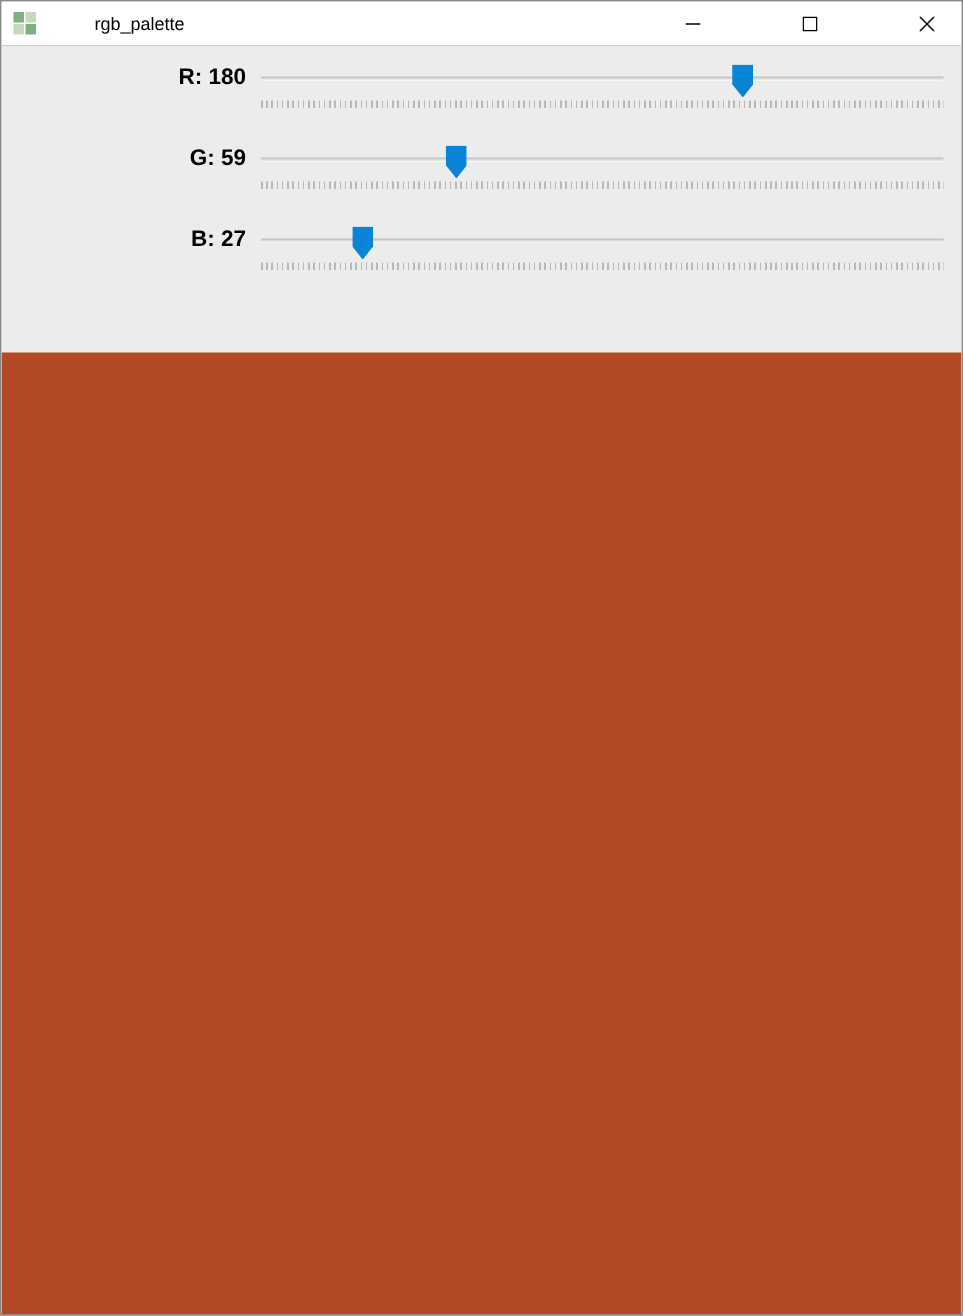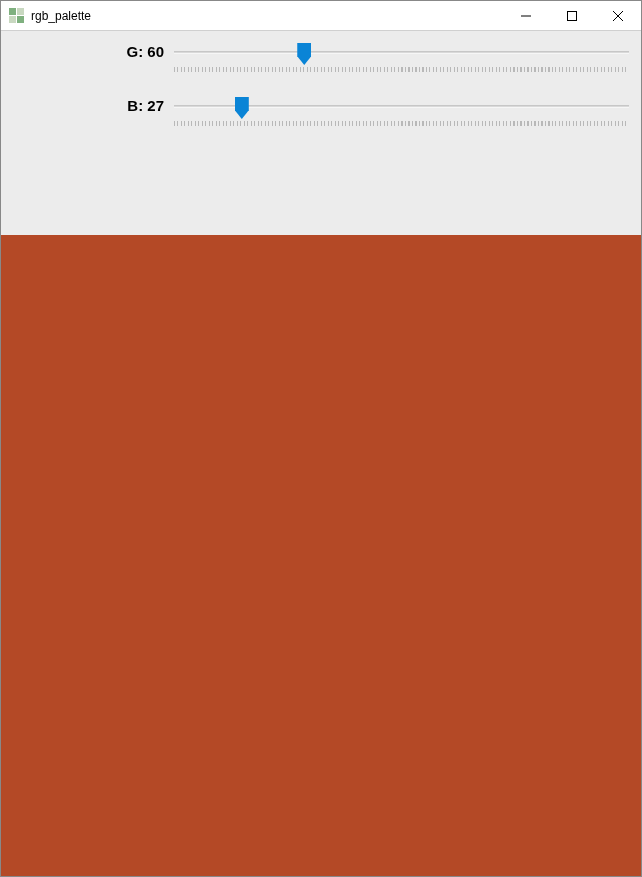--- a/index.html
+++ b/index.html
@@ -14,20 +14,21 @@
   }
 
   
   .titlebar {
     height: 30px;
     background: #ffffff;
     display: flex;
     align-items: center;
     border-bottom: 1px solid #d0d0d0;
     user-select: none;
+    gap: 32px;
   }
   .titlebar .app-icon {
     width: 16px;
     height: 16px;
     margin: 0 6px 0 8px;
     display: inline-block;
     position: relative;
   }
   .titlebar .app-icon .sq { position:absolute; width:7px; height:7px; }
   .titlebar .app-icon .sq.a { left:0; top:0; background:#7fb07f; }
@@ -158,23 +159,33 @@
         <line x1="0" y1="0" x2="10" y2="10" stroke="#000" stroke-width="1"></line>
         <line x1="10" y1="0" x2="0" y2="10" stroke="#000" stroke-width="1"></line>
       </svg>
   </div>
 </div>
 
 <div class="client">
 
   <div class="controls">
 
-
     <div class="row">
-      <div class="label">G: 60</div>
+      <div class="label">R: 180</div>
+      <div class="slider-wrap" id="slider-r">
+        <div class="track"></div>
+        <div class="ticks"></div>
+        <div class="thumb" style="left: 70.5882%;">
+            <div class="shape"></div>
+          </div>
+      </div>
+    </div>
+
+    <div class="row">
+      <div class="label">G: 59</div>
       <div class="slider-wrap" id="slider-g">
         <div class="track"></div>
         <div class="ticks"></div>
         <div class="thumb" style="left: 28.6275%;">
             <div class="shape"></div>
           </div>
       </div>
     </div>
 
     <div class="row">

